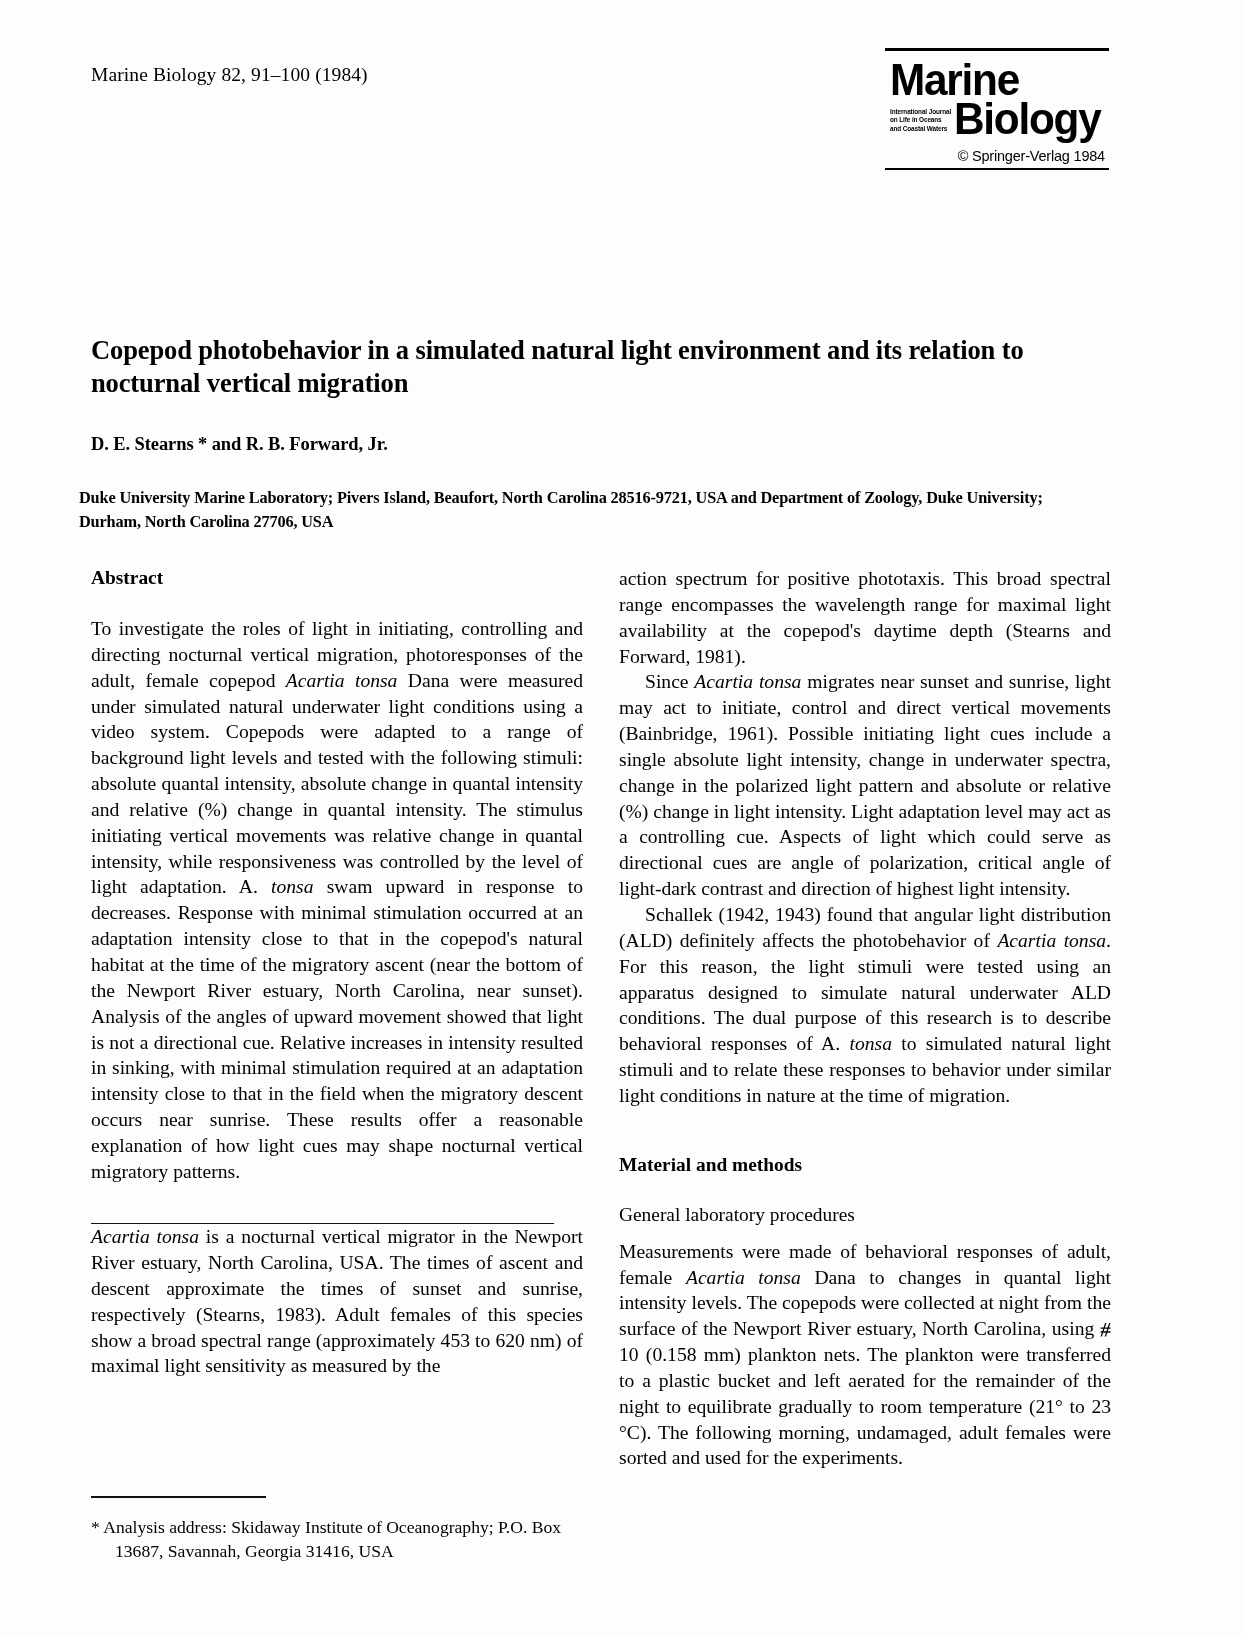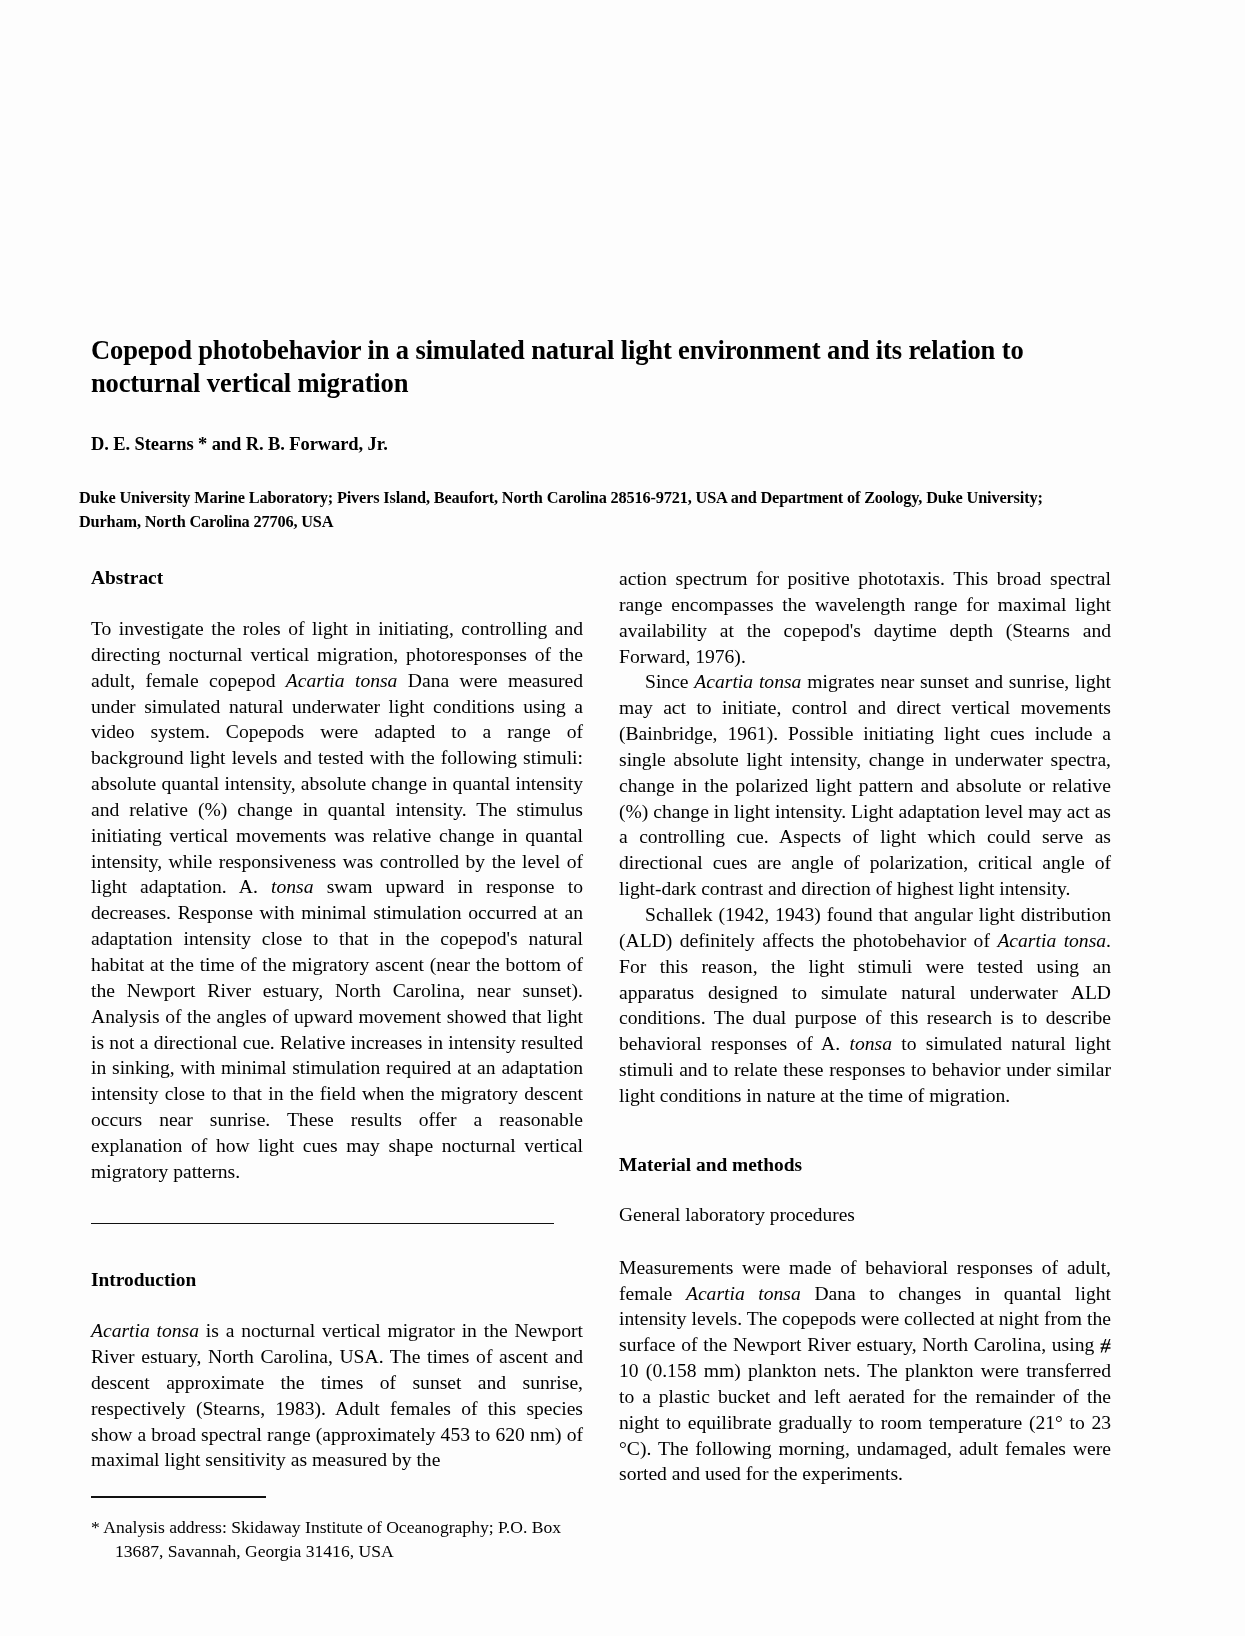--- a/index.html
+++ b/index.html
@@ -156,21 +156,21 @@
     font-weight: bold;
     font-size: 19.4px;
     line-height: 24px;
     margin: 0 0 26px 0;
     text-align: left;
   }
   .sec-head.spaced-top { margin-top: 44px; }
   .sub-head {
     font-size: 19.4px;
     line-height: 24px;
-    margin: 0 0 28px 0;
+    margin: 0 0 12px 0;
     text-align: left;
   }
   p.body {
     margin: 0;
     text-indent: 0;
   }
   p.body + p.body { text-indent: 26px; }
 
   .rule-short {
     width: 463px;
@@ -199,42 +199,53 @@
     text-indent: -24px;
   }
   .ital { font-style: italic; }
   .nowrap { white-space: nowrap; }
 </style>
 </head>
 <body>
 
 <div class="page">
 
+  <div class="masthead">
+    <div class="journal-ref">Marine Biology 82, 91–100 (1984)</div>
+
+    <div class="logo-box">
+      <div class="logo-rule-top"></div>
+      <div class="logo-marine">Marine</div>
+      <div class="logo-subtitle">International Journal on Life in Oceans and Coastal Waters</div>
+      <div class="logo-biology">Biology</div>
+      <div class="logo-copyright">© Springer-Verlag 1984</div>
+      <div class="logo-rule-bottom"></div>
+    </div>
+  </div>
 
   <div class="title-block">
     <h1 class="paper-title">Copepod photobehavior in a simulated natural light environment and its relation to nocturnal vertical migration</h1>
   </div>
   <div class="authors">D. E. Stearns * and R. B. Forward, Jr.</div>
   <div class="affiliation">Duke University Marine Laboratory; Pivers Island, Beaufort, North Carolina 28516-9721, USA and Department of Zoology, Duke University; Durham, North Carolina 27706, USA</div>
 
   <div class="col col-left">
     <div class="sec-head">Abstract</div>
     <p class="body">To investigate the roles of light in initiating, controlling and directing nocturnal vertical migration, photoresponses of the adult, female copepod <span class="ital">Acartia&nbsp;tonsa</span> Dana were measured under simulated natural underwater light conditions using a video system. Copepods were adapted to a range of background light levels and tested with the following stimuli: absolute quantal intensity, absolute change in quantal intensity and relative (%) change in quantal intensity. The stimulus initiating vertical movements was relative change in quantal intensity, while responsiveness was controlled by the level of light adaptation. <span class="nowrap">A.&nbsp;<span class="ital">tonsa</span></span> swam upward in response to decreases. Response with minimal stimulation occurred at an adaptation intensity close to that in the copepod's natural habitat at the time of the migratory ascent (near the bottom of the Newport River estuary, North Carolina, near sunset). Analysis of the angles of upward movement showed that light is not a directional cue. Relative increases in intensity resulted in sinking, with minimal stimulation required at an adaptation intensity close to that in the field when the migratory descent occurs near sunrise. These results offer a reasonable explanation of how light cues may shape nocturnal vertical migratory patterns.</p>
     <div class="rule-short"></div>
-    <div class="sec-head spaced-top">Introduction</div>
     <p class="body"><span class="ital">Acartia&nbsp;tonsa</span> is a nocturnal vertical migrator in the Newport River estuary, North Carolina, USA. The times of ascent and descent approximate the times of sunset and sunrise, respectively (Stearns, 1983). Adult females of this species show a broad spectral range (approximately 453 to 620 nm) of maximal light sensitivity as measured by the</p>
   </div>
 
   <div class="footnote-wrap">
     <div class="footnote-rule"></div>
     <div class="footnote">* Analysis address: Skidaway Institute of Oceanography; P.O. Box 13687, Savannah, Georgia 31416, USA</div>
   </div>
 
   <div class="col col-right">
-    <p class="body">action spectrum for positive phototaxis. This broad spectral range encompasses the wavelength range for maximal light availability at the copepod's daytime depth (Stearns and Forward, 1976).</p>
+    <p class="body">action spectrum for positive phototaxis. This broad spectral range encompasses the wavelength range for maximal light availability at the copepod's daytime depth (Stearns and Forward, 1981).</p>
     <p class="body">Since <span class="ital">Acartia&nbsp;tonsa</span> migrates near sunset and sunrise, light may act to initiate, control and direct vertical movements (Bainbridge, 1961). Possible initiating light cues include a single absolute light intensity, change in underwater spectra, change in the polarized light pattern and absolute or relative (%) change in light intensity. Light adaptation level may act as a controlling cue. Aspects of light which could serve as directional cues are angle of polarization, critical angle of light-dark contrast and direction of highest light intensity.</p>
     <p class="body">Schallek (1942, 1943) found that angular light distribution (ALD) definitely affects the photobehavior of <span class="ital">Acartia&nbsp;tonsa</span>. For this reason, the light stimuli were tested using an apparatus designed to simulate natural underwater ALD conditions. The dual purpose of this research is to describe behavioral responses of <span class="nowrap">A.&nbsp;<span class="ital">tonsa</span></span> to simulated natural light stimuli and to relate these responses to behavior under similar light conditions in nature at the time of migration.</p>
     <div class="sec-head spaced-top">Material and methods</div>
     <div class="sub-head">General laboratory procedures</div>
     <p class="body">Measurements were made of behavioral responses of adult, female <span class="ital">Acartia&nbsp;tonsa</span> Dana to changes in quantal light intensity levels. The copepods were collected at night from the surface of the Newport River estuary, North Carolina, using ⧣ 10 (0.158 mm) plankton nets. The plankton were transferred to a plastic bucket and left aerated for the remainder of the night to equilibrate gradually to room temperature (21° to 23 °C). The following morning, undamaged, adult females were sorted and used for the experiments.</p>
   </div>
 
 </div>
 
 </body></html>

